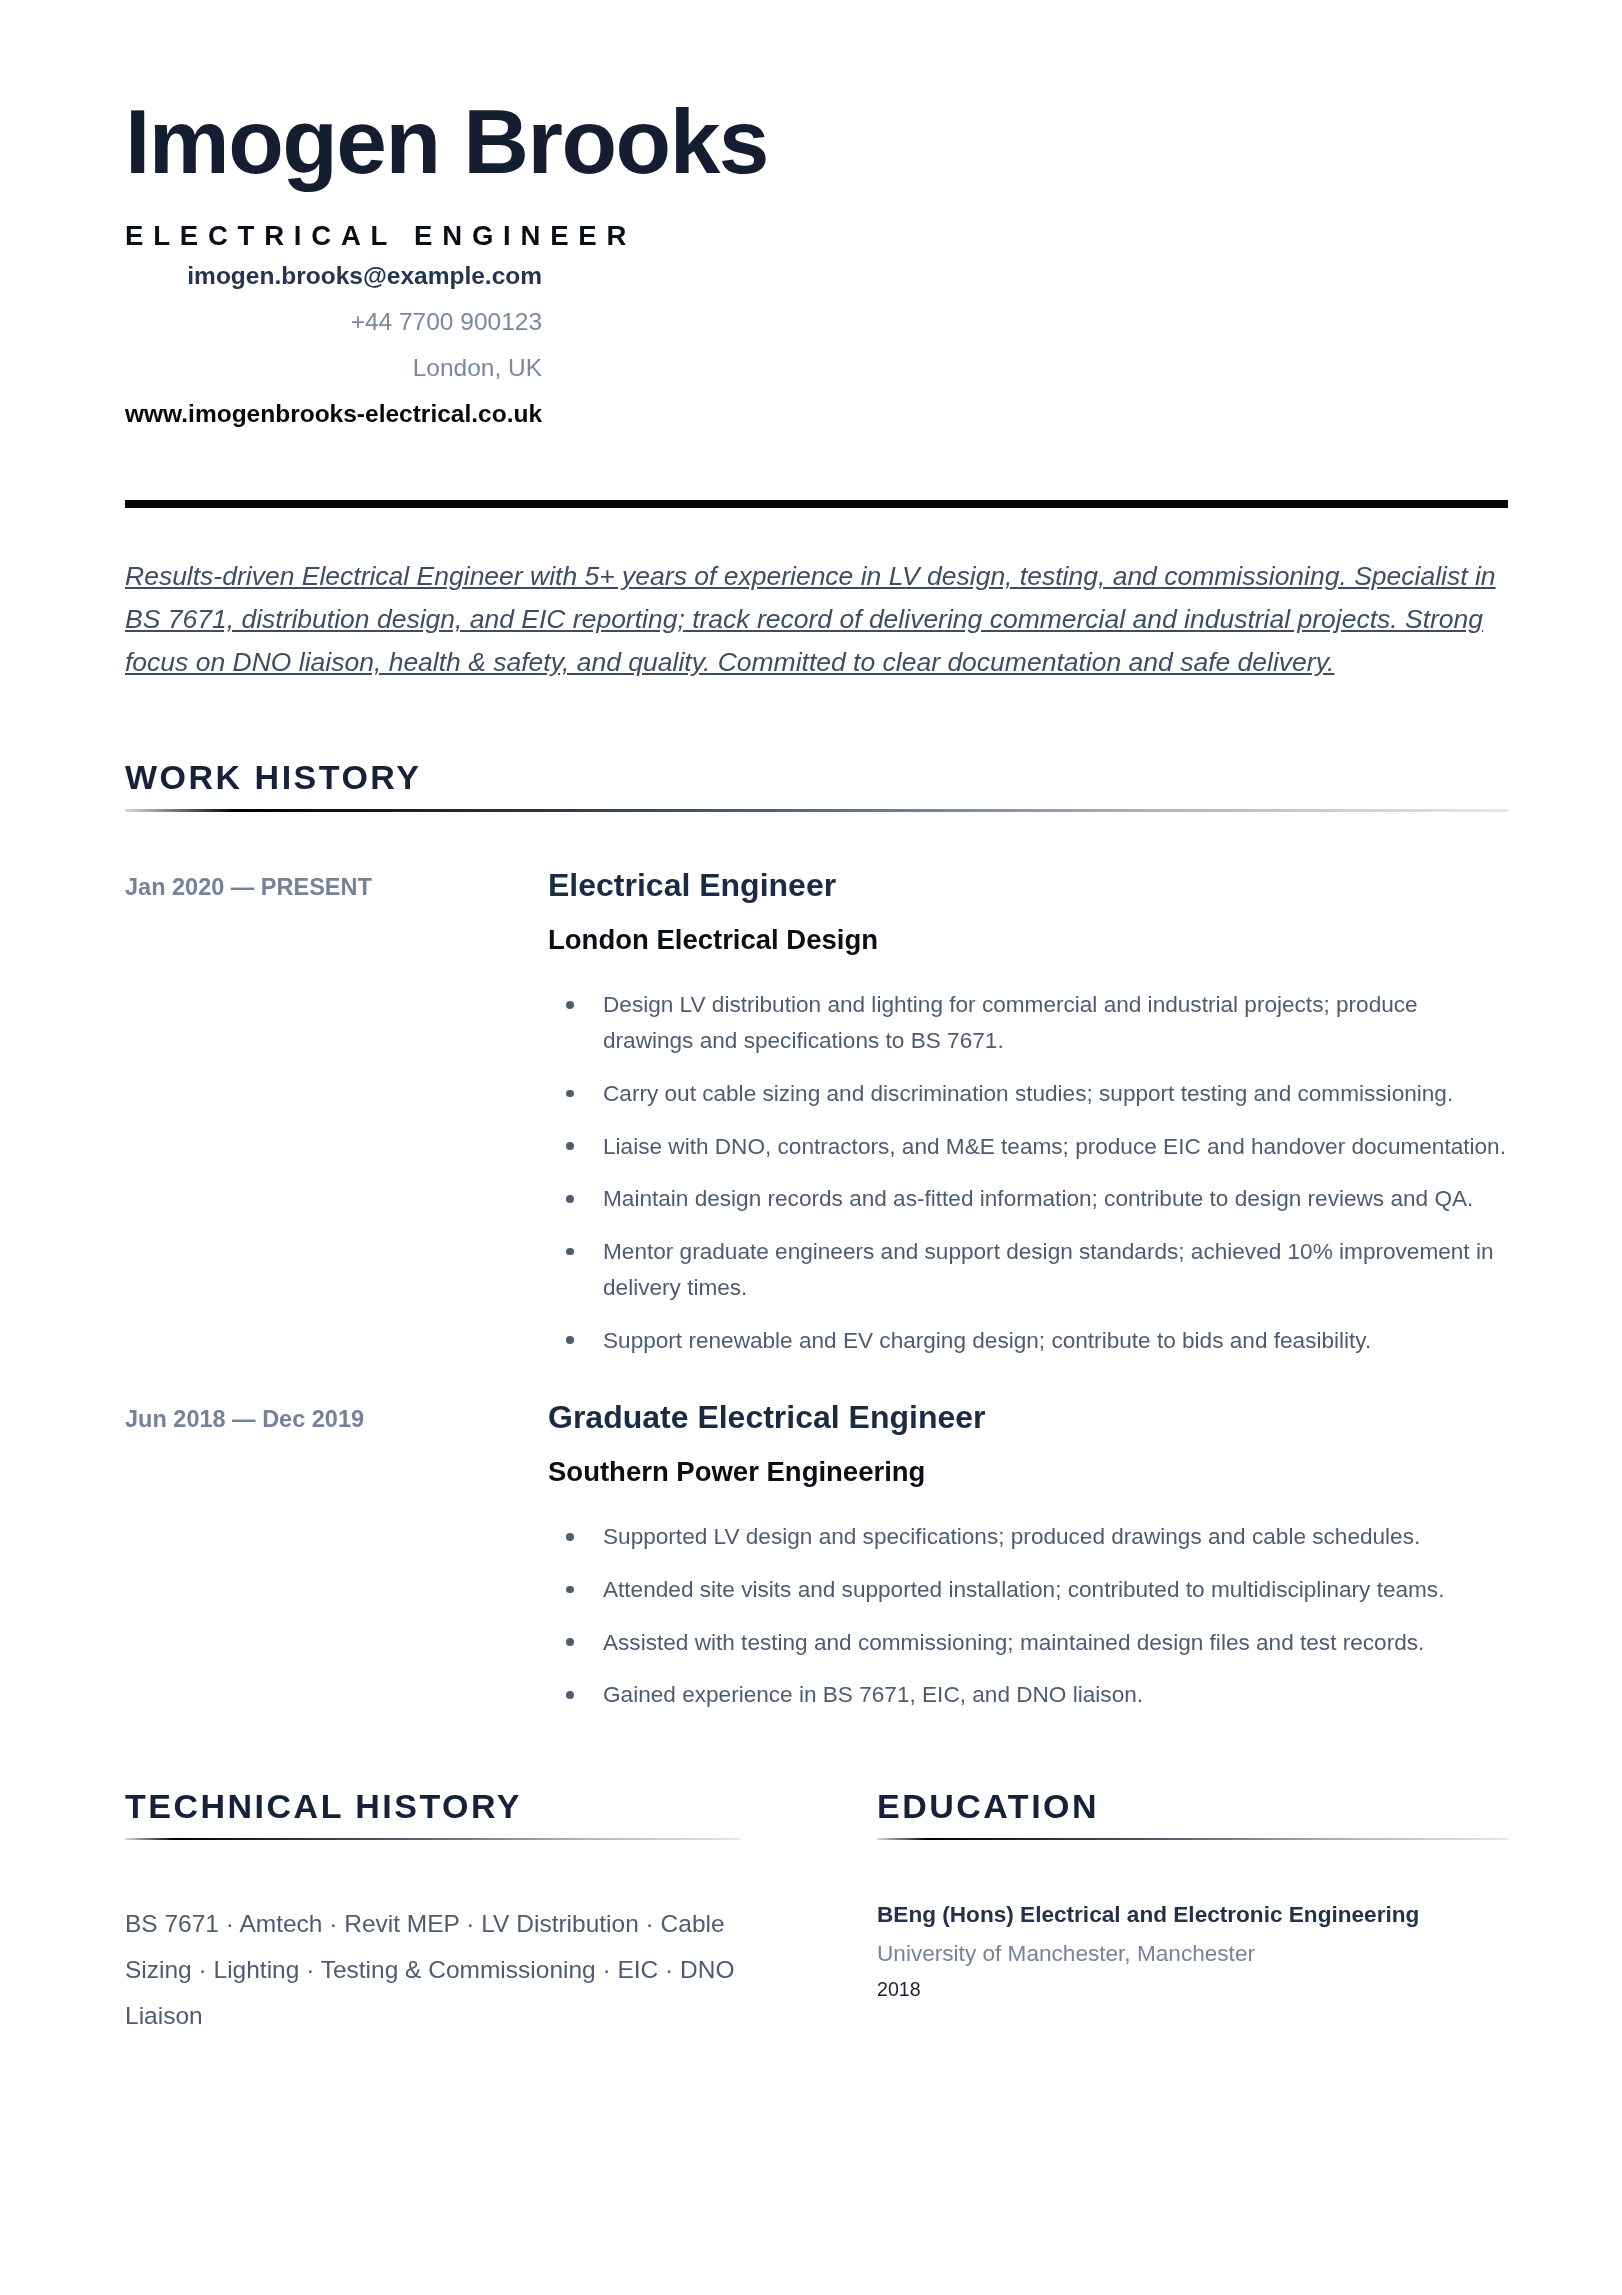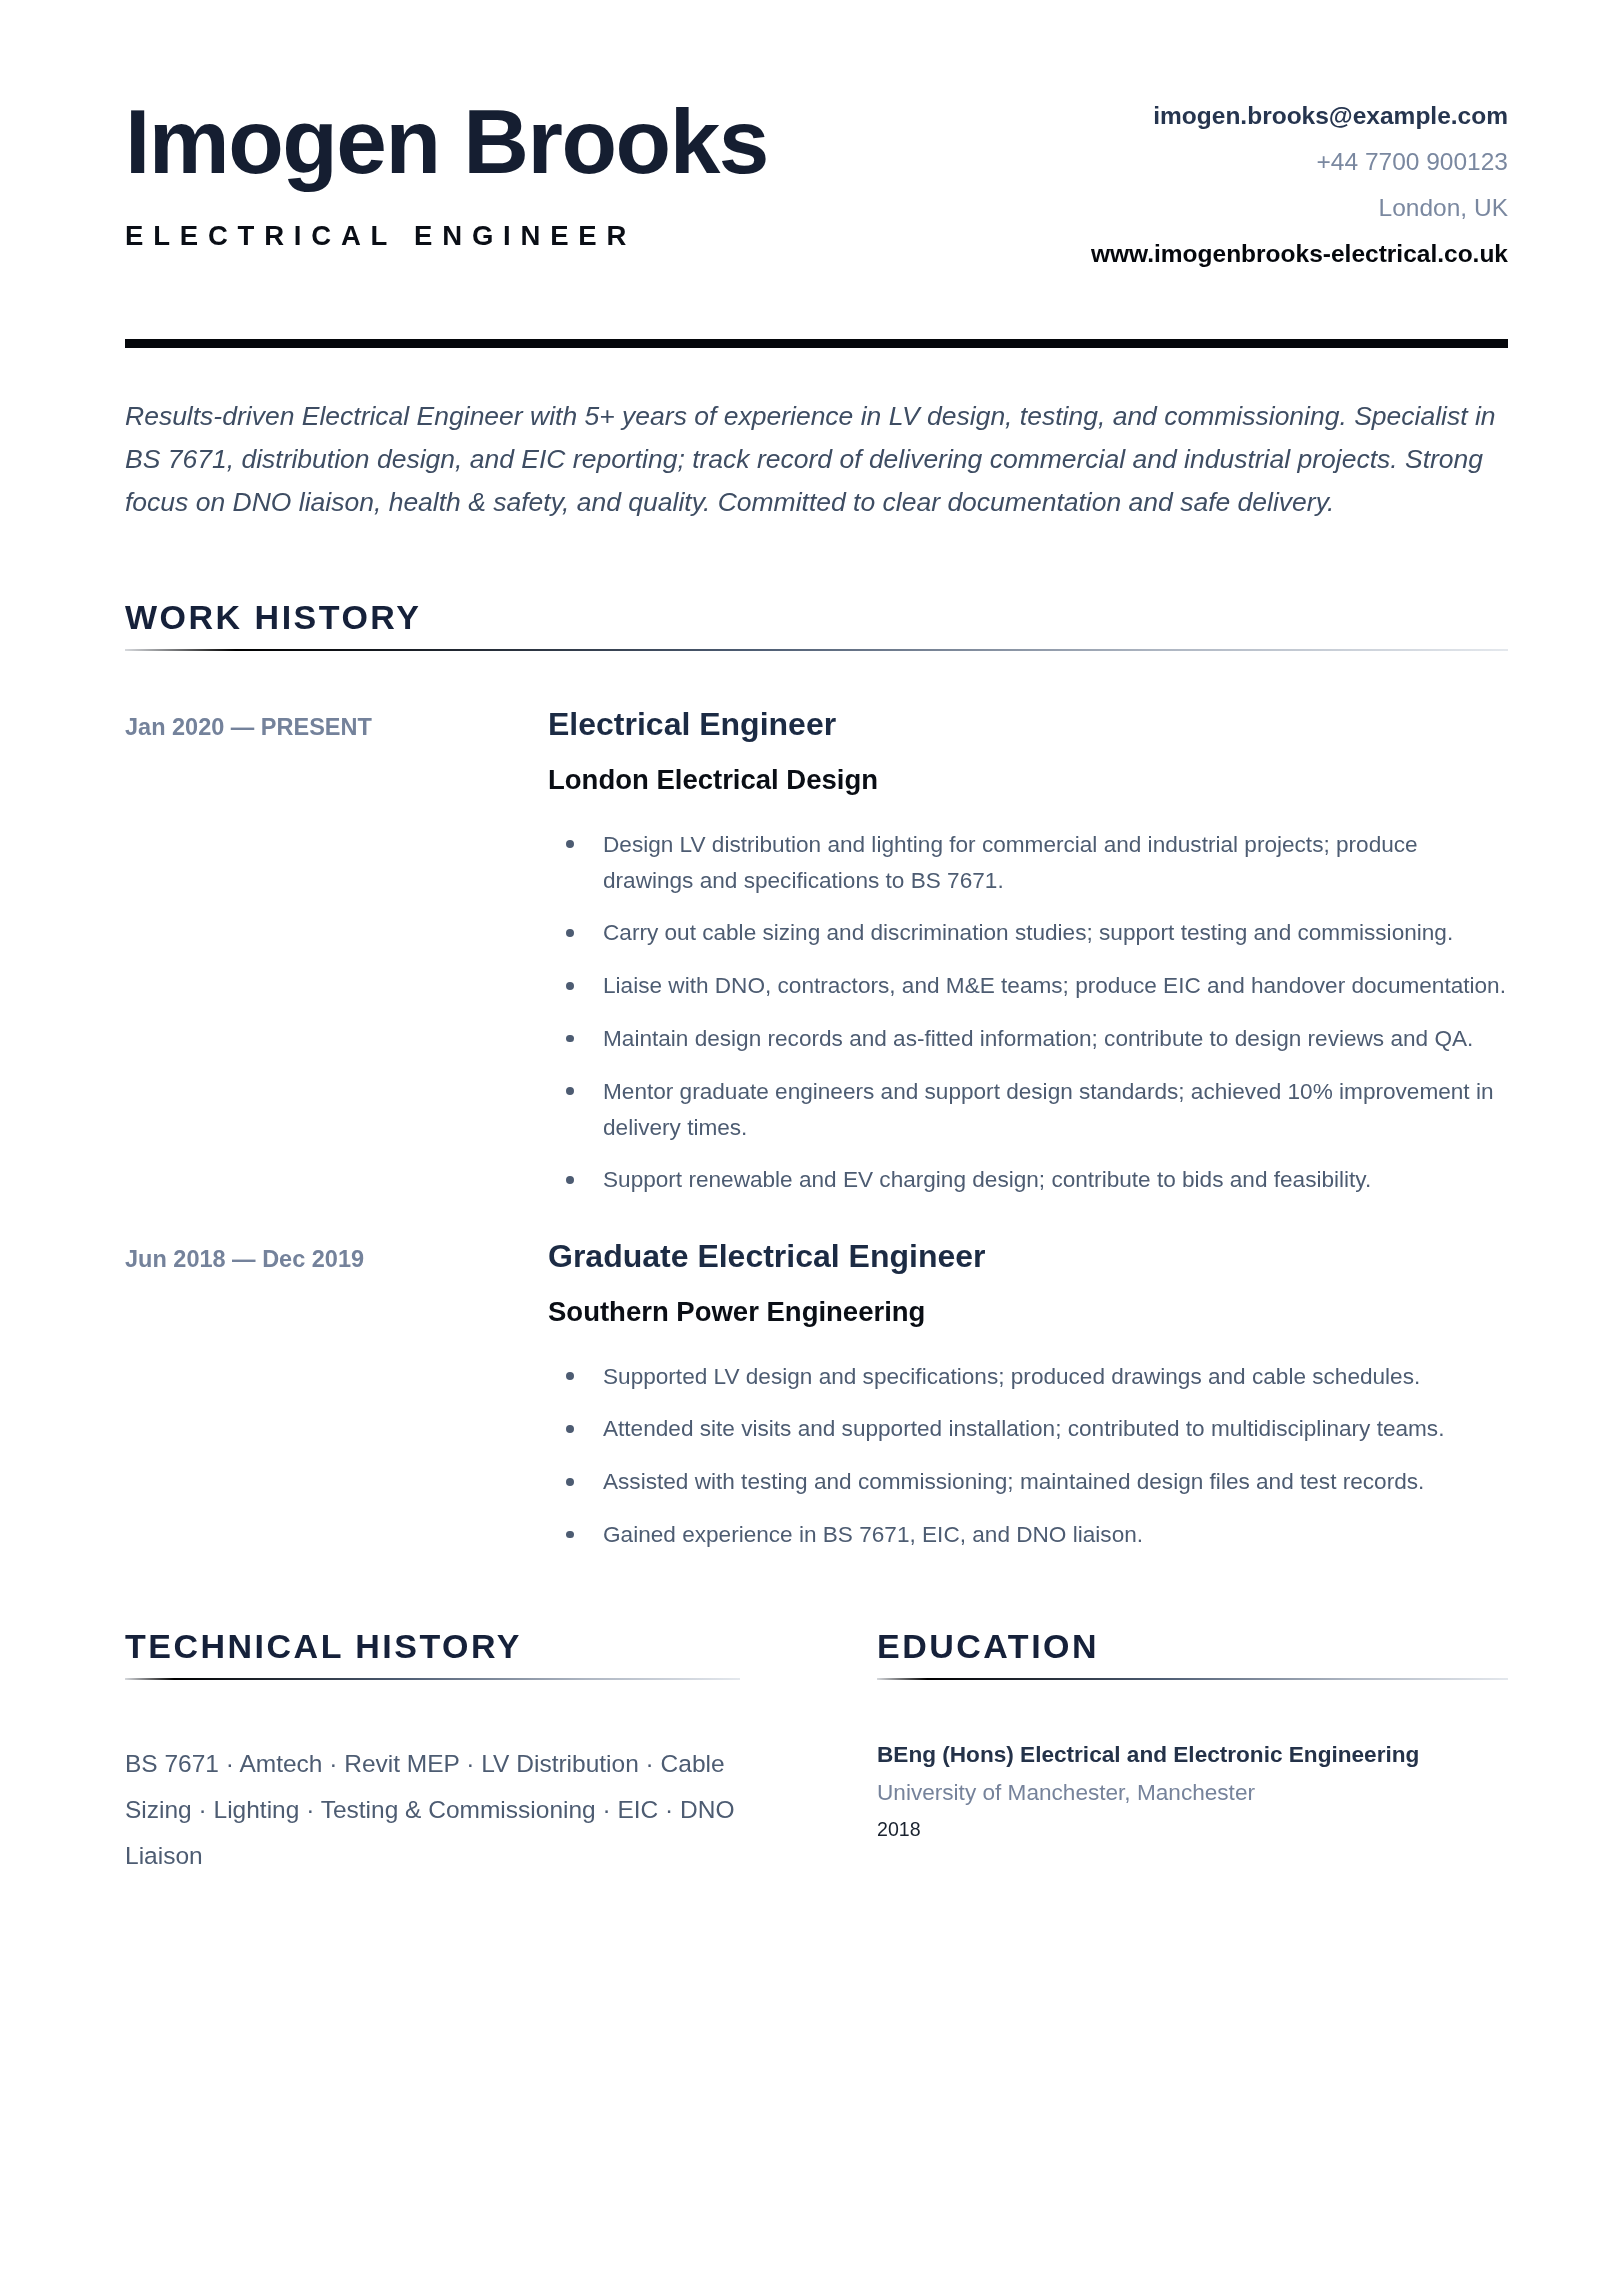--- a/index.html
+++ b/index.html
@@ -8,21 +8,21 @@
     width: 1623px;
     min-height: 2295px;
     box-sizing: border-box;
     background: #ffffff;
     padding: 93px 115px 88px 125px;
     font-family: "Liberation Sans", sans-serif;
     color: #4D5C72;
   }
 
   
-  .header { display: flex; justify-content: space-between; align-items: flex-start; }
+  .header { display: flex; justify-content: flex-start; align-items: flex-start; flex-direction: column; }
   .name {
     margin: 0;
     font-size: 91px;
     line-height: 98px;
     font-weight: 700;
     letter-spacing: -1.5px;
     color: #151E31;
   }
   .subtitle {
     margin-top: 28.4px;
@@ -40,20 +40,21 @@
 
   .top-bar { height: 8.8px; background: #05070B; margin-top: 51px; }
 
   
   .summary {
     margin: 47px 0 0 0;
     font-style: italic;
     font-size: 26.5px;
     line-height: 43px;
     color: #3E4D63;
+    text-decoration: underline;
   }
 
   
   .section-heading {
     margin: 0;
     font-size: 34px;
     line-height: 34px;
     letter-spacing: 2.5px;
     font-weight: 800;
     color: #16213A;

